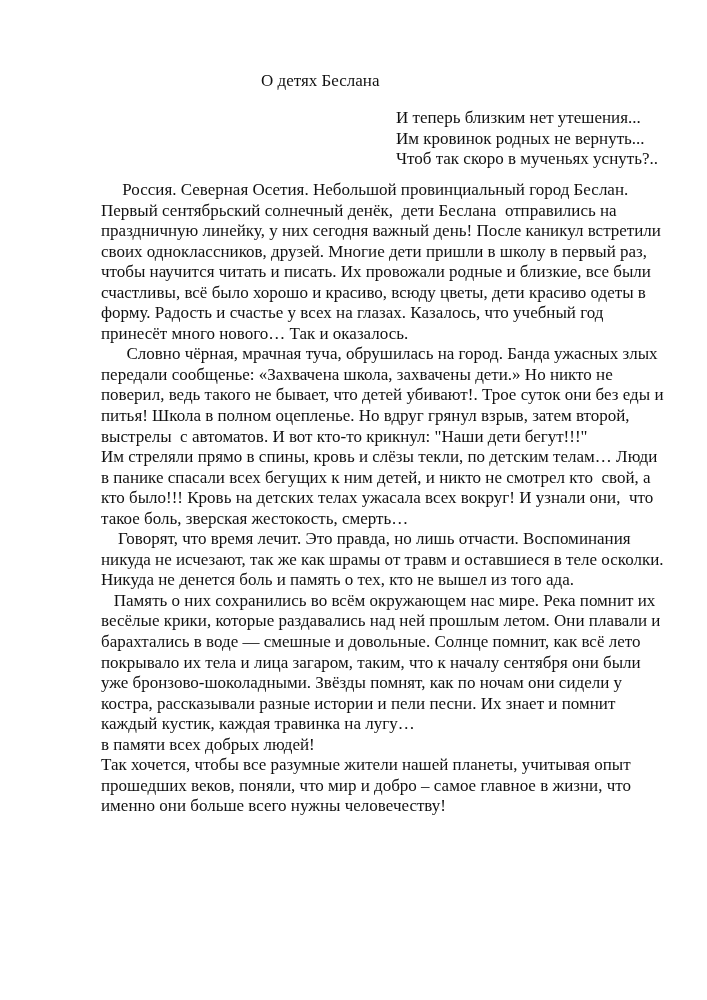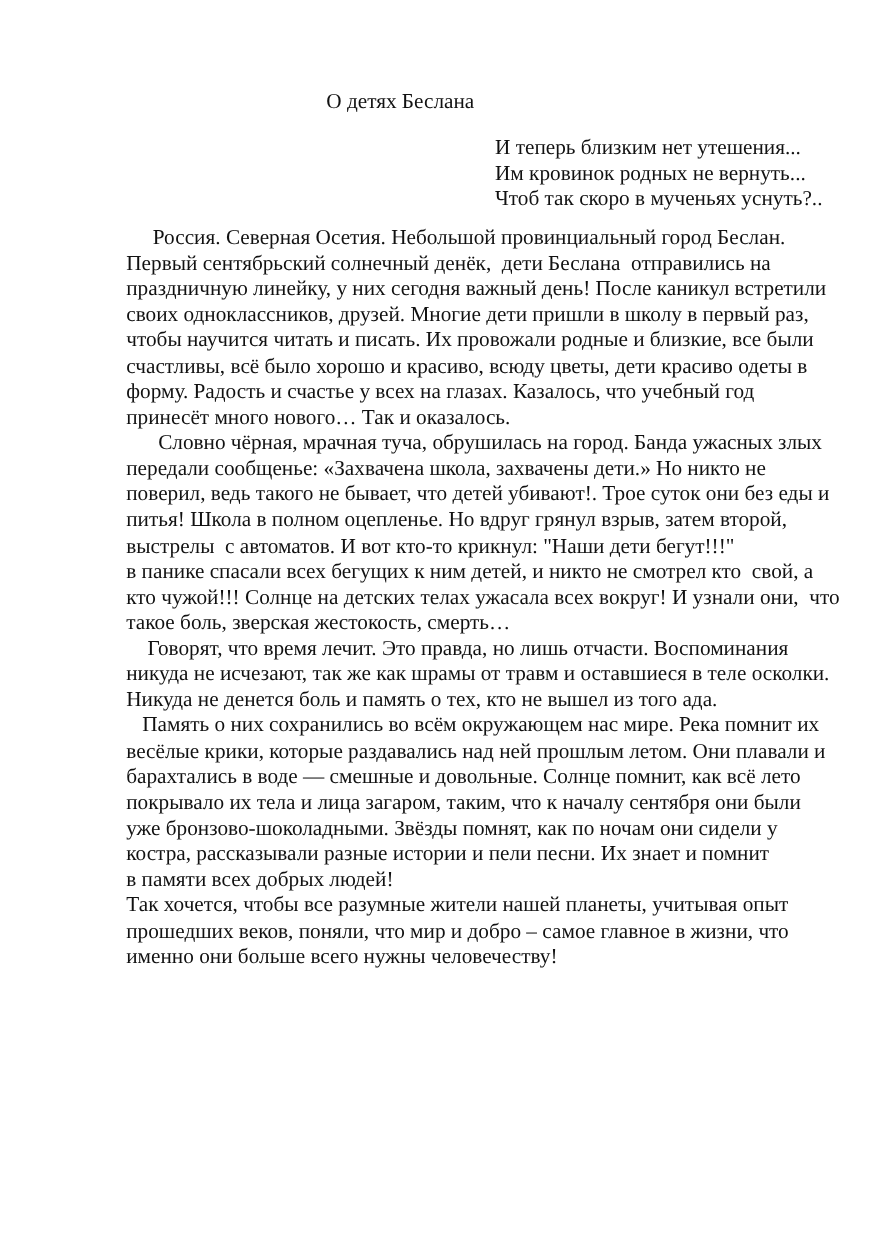--- a/index.html
+++ b/index.html
@@ -30,30 +30,32 @@
       <span class="ln">своих одноклассников, друзей. Многие дети пришли в школу в первый раз,</span>
       <span class="ln">чтобы научится читать и писать. Их провожали родные и близкие, все были</span>
       <span class="ln">счастливы, всё было хорошо и красиво, всюду цветы, дети красиво одеты в</span>
       <span class="ln">форму. Радость и счастье у всех на глазах. Казалось, что учебный год</span>
       <span class="ln">принесёт много нового… Так и оказалось.</span>
       <span class="ln">      Словно чёрная, мрачная туча, обрушилась на город. Банда ужасных злых</span>
       <span class="ln">передали сообщенье: «Захвачена школа, захвачены дети.» Но никто не</span>
       <span class="ln">поверил, ведь такого не бывает, что детей убивают!. Трое суток они без еды и</span>
       <span class="ln">питья! Школа в полном оцепленье. Но вдруг грянул взрыв, затем второй,</span>
       <span class="ln">выстрелы  с автоматов. И вот кто-то крикнул: "Наши дети бегут!!!"</span>
+      <span class="ln">Им стреляли прямо в спины, кровь и слёзы текли, по детским телам… Люди</span>
       <span class="ln">в панике спасали всех бегущих к ним детей, и никто не смотрел кто  свой, а</span>
-      <span class="ln">кто чужой!!! Солнце на детских телах ужасала всех вокруг! И узнали они,  что</span>
+      <span class="ln">кто было!!! Кровь на детских телах ужасала всех вокруг! И узнали они,  что</span>
       <span class="ln">такое боль, зверская жестокость, смерть…</span>
       <span class="ln">    Говорят, что время лечит. Это правда, но лишь отчасти. Воспоминания</span>
       <span class="ln">никуда не исчезают, так же как шрамы от травм и оставшиеся в теле осколки.</span>
       <span class="ln">Никуда не денется боль и память о тех, кто не вышел из того ада.</span>
       <span class="ln">   Память о них сохранились во всём окружающем нас мире. Река помнит их</span>
       <span class="ln">весёлые крики, которые раздавались над ней прошлым летом. Они плавали и</span>
       <span class="ln">барахтались в воде — смешные и довольные. Солнце помнит, как всё лето</span>
       <span class="ln">покрывало их тела и лица загаром, таким, что к началу сентября они были</span>
       <span class="ln">уже бронзово-шоколадными. Звёзды помнят, как по ночам они сидели у</span>
       <span class="ln">костра, рассказывали разные истории и пели песни. Их знает и помнит</span>
+      <span class="ln">каждый кустик, каждая травинка на лугу…</span>
       <span class="ln">в памяти всех добрых людей!</span>
       <span class="ln">Так хочется, чтобы все разумные жители нашей планеты, учитывая опыт</span>
       <span class="ln">прошедших веков, поняли, что мир и добро – самое главное в жизни, что</span>
       <span class="ln">именно они больше всего нужны человечеству!</span>
     </div>
 </div>
 
 </body></html>

